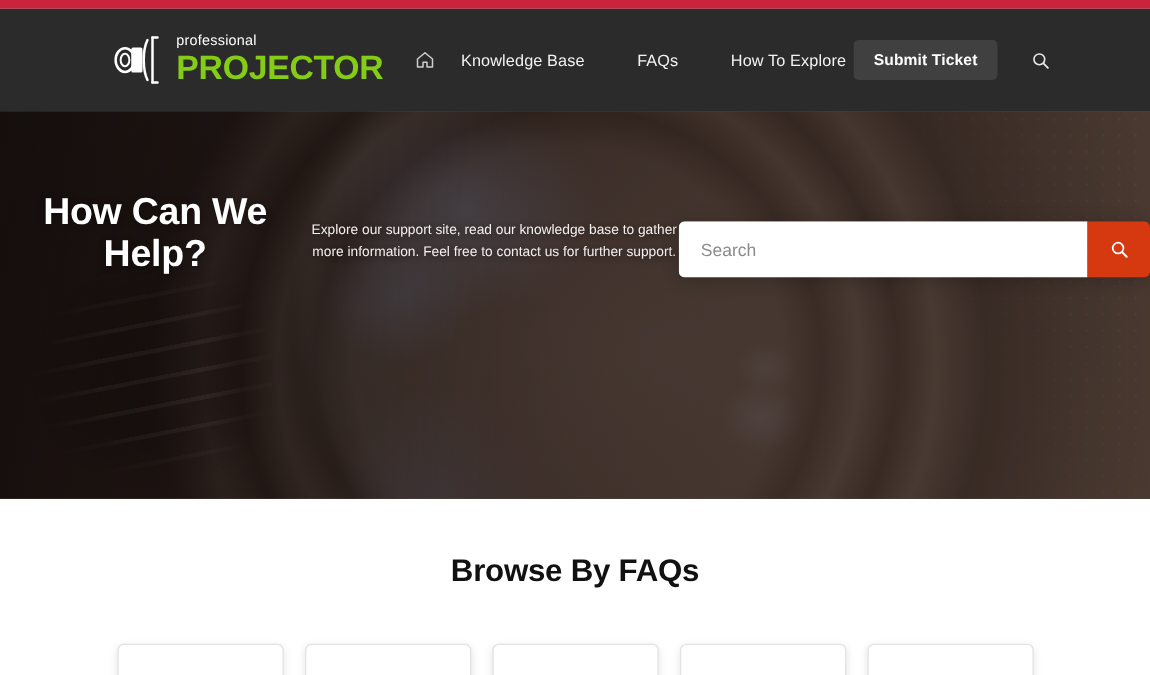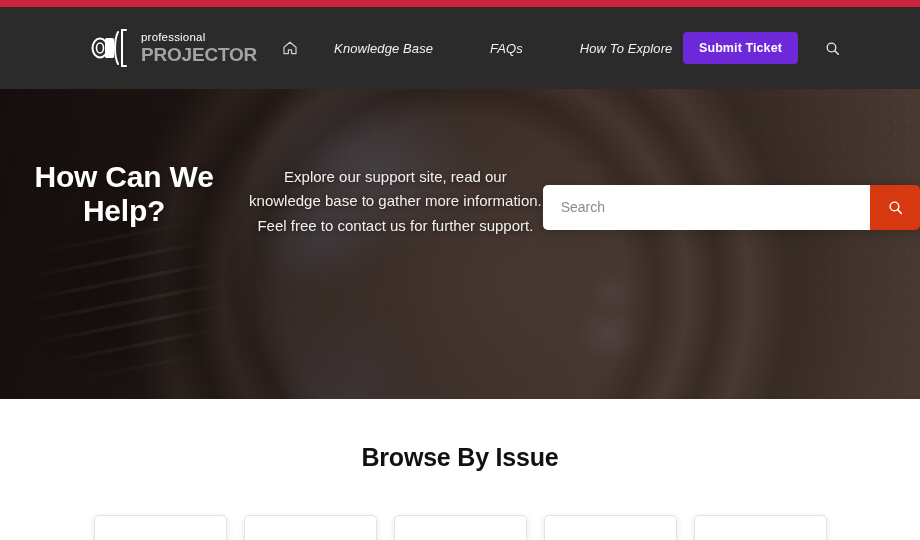--- a/index.html
+++ b/index.html
@@ -46,33 +46,32 @@
     line-height: 1;
   }
   .brand-sub {
     color: #ffffff;
     font-size: 11.5px;
     letter-spacing: .2px;
     font-weight: 400;
     margin-bottom: 1px;
   }
   .brand-main {
-    color: #a3a3a3;
-    font-size: 19px;
+    color: #84cc16;
+    font-size: 27px;
     font-weight: 800;
     letter-spacing: -.2px;
   }
 
   .nav {
     display: flex;
     align-items: center;
-    gap: 15px;
+    gap: 0;
     margin-left: 18px;
     flex: 1 1 auto;
-    font-style: italic;
   }
   .nav-home {
     display: flex; align-items: center; justify-content: center;
     width: 30px; height: 30px;
     margin-right: 14px;
     cursor: pointer;
   }
   .nav-link {
     color: #f2f2f2;
     font-size: 13px;
@@ -85,21 +84,21 @@
   }
   .nav-link:last-of-type { margin-right: 0; }
 
   .header-right {
     display: flex;
     align-items: center;
     gap: 0;
     flex: 0 0 auto;
   }
   .btn-ticket {
-    background: #6d28d9;
+    background: #404040;
     color: #ffffff;
     font-size: 12.5px;
     font-weight: 700;
     letter-spacing: .1px;
     border: none;
     border-radius: 4px;
     padding: 9px 16px;
     cursor: pointer;
     white-space: nowrap;
     font-family: "Liberation Sans", sans-serif;
@@ -188,21 +187,21 @@
     font-size: 30px;
     font-weight: 800;
     letter-spacing: -.2px;
     text-align: center;
     text-shadow: 0 1px 6px rgba(0,0,0,.35);
   }
   .hero-sub {
     margin-top: 14px;
     width: 320px;
     color: #f3f0ee;
-    font-size: 15px;
+    font-size: 11px;
     line-height: 1.62;
     text-align: center;
     text-shadow: 0 1px 5px rgba(0,0,0,.45);
   }
 
   .search-bar {
     margin-top: 26px;
     display: flex;
     width: 410px;
     height: 45px;
@@ -328,21 +327,21 @@
             <circle cx="6.9" cy="6.9" r="4.6" fill="none" stroke="#ffffff" stroke-width="1.5"></circle>
             <line x1="10.4" y1="10.4" x2="14.2" y2="14.2" stroke="#ffffff" stroke-width="1.8" stroke-linecap="round"></line>
           </svg>
         </span>
       </button>
     </div>
   </div>
 </section>
 
 <section class="browse">
-  <h2 class="browse-title">Browse By Issue</h2>
+  <h2 class="browse-title">Browse By FAQs</h2>
   <div class="cards">
     <div class="card"></div>
     <div class="card"></div>
     <div class="card"></div>
     <div class="card"></div>
     <div class="card"></div>
   </div>
 </section>
 
 </body></html>

